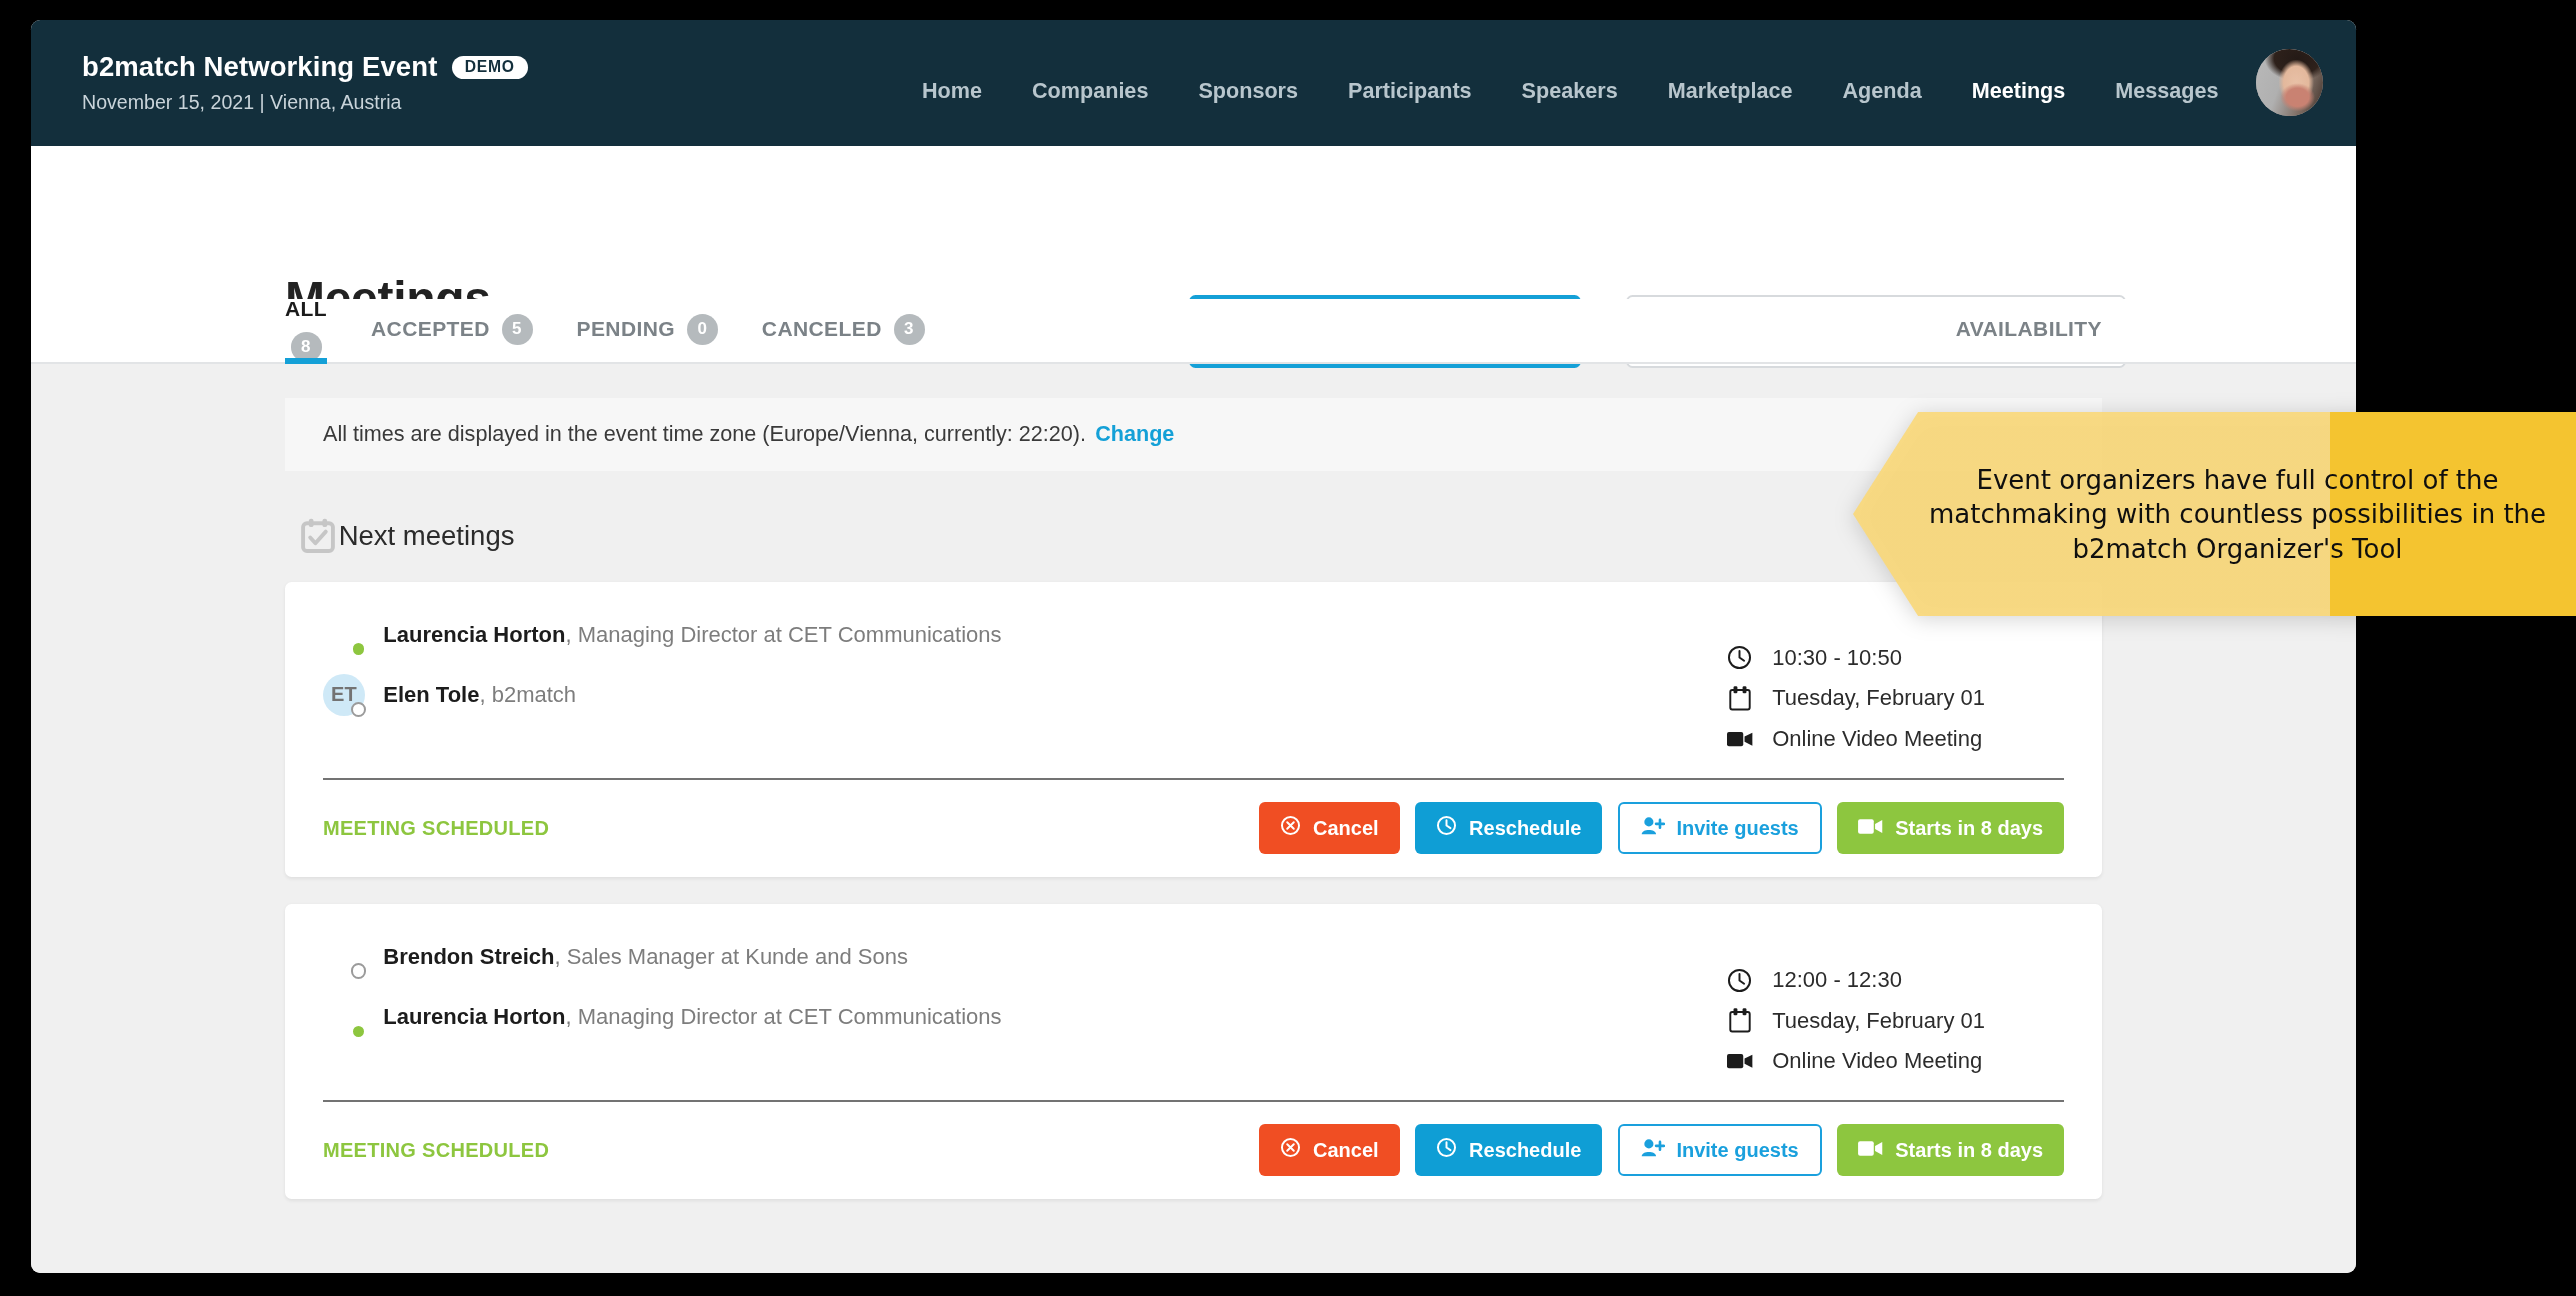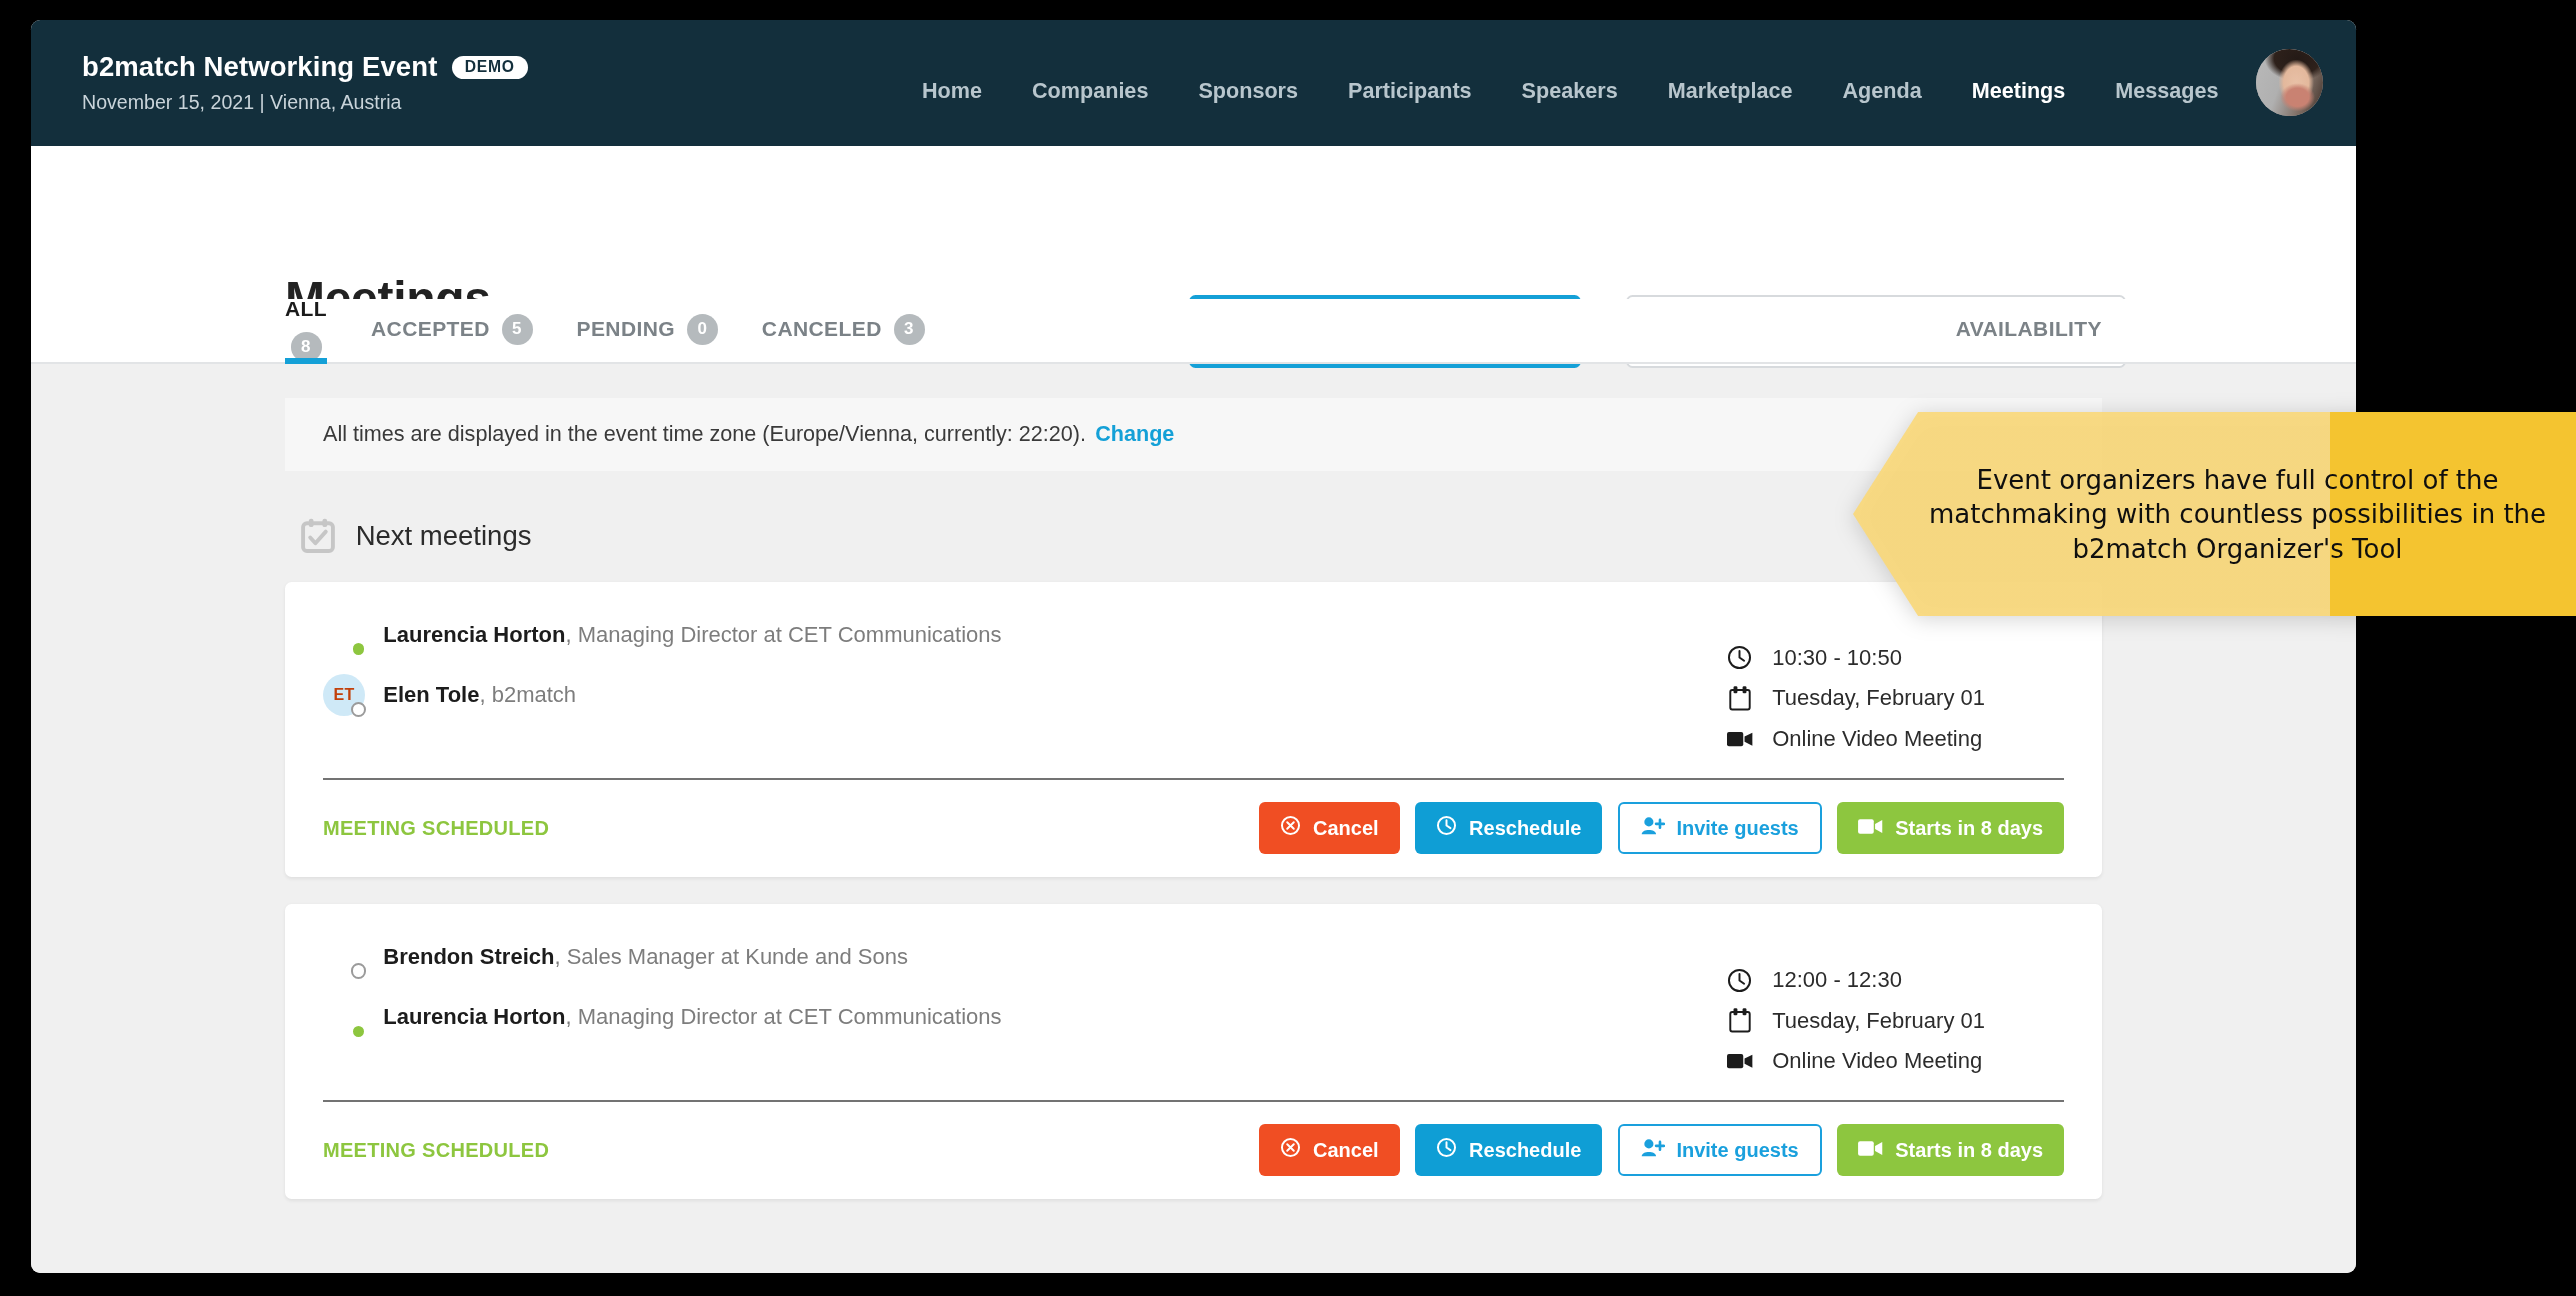--- a/index.html
+++ b/index.html
@@ -266,21 +266,21 @@
     padding-left: 38px;
     font-size: 21.6px;
     color: #3a3a3a;
     white-space: nowrap;
   }
   .tz-link { color: #14a0d7; font-weight: bold; margin-left: 9.2px; cursor: pointer; }
 
   #next-meetings-head {
     display: flex;
     align-items: center;
-    gap: 21px;
+    gap: 4px;
     margin-top: 47px;
     padding-left: 15.7px;
   }
   #next-meetings-head .label {
     font-size: 27.5px;
     color: #2b2b2b;
   }
 
   
   .card {
@@ -302,22 +302,22 @@
   .avatar-wrap { position: relative; width: 42px; height: 42px; flex: none; }
   .avatar {
     width: 42px; height: 42px;
     border-radius: 50%;
     overflow: hidden;
     background: #bfc4c8;
     position: relative;
   }
   .avatar.initials {
     background: #cfe9f7;
-    color: #c2410c;
-    font-size: 16px;
+    color: #737373;
+    font-size: 20px;
     font-weight: bold;
     display: flex;
     align-items: center;
     justify-content: center;
     letter-spacing: 0.3px;
   }
   .status-dot {
     position: absolute;
     right: -1.3px; bottom: -1.3px;
     width: 15.7px; height: 15.7px;

